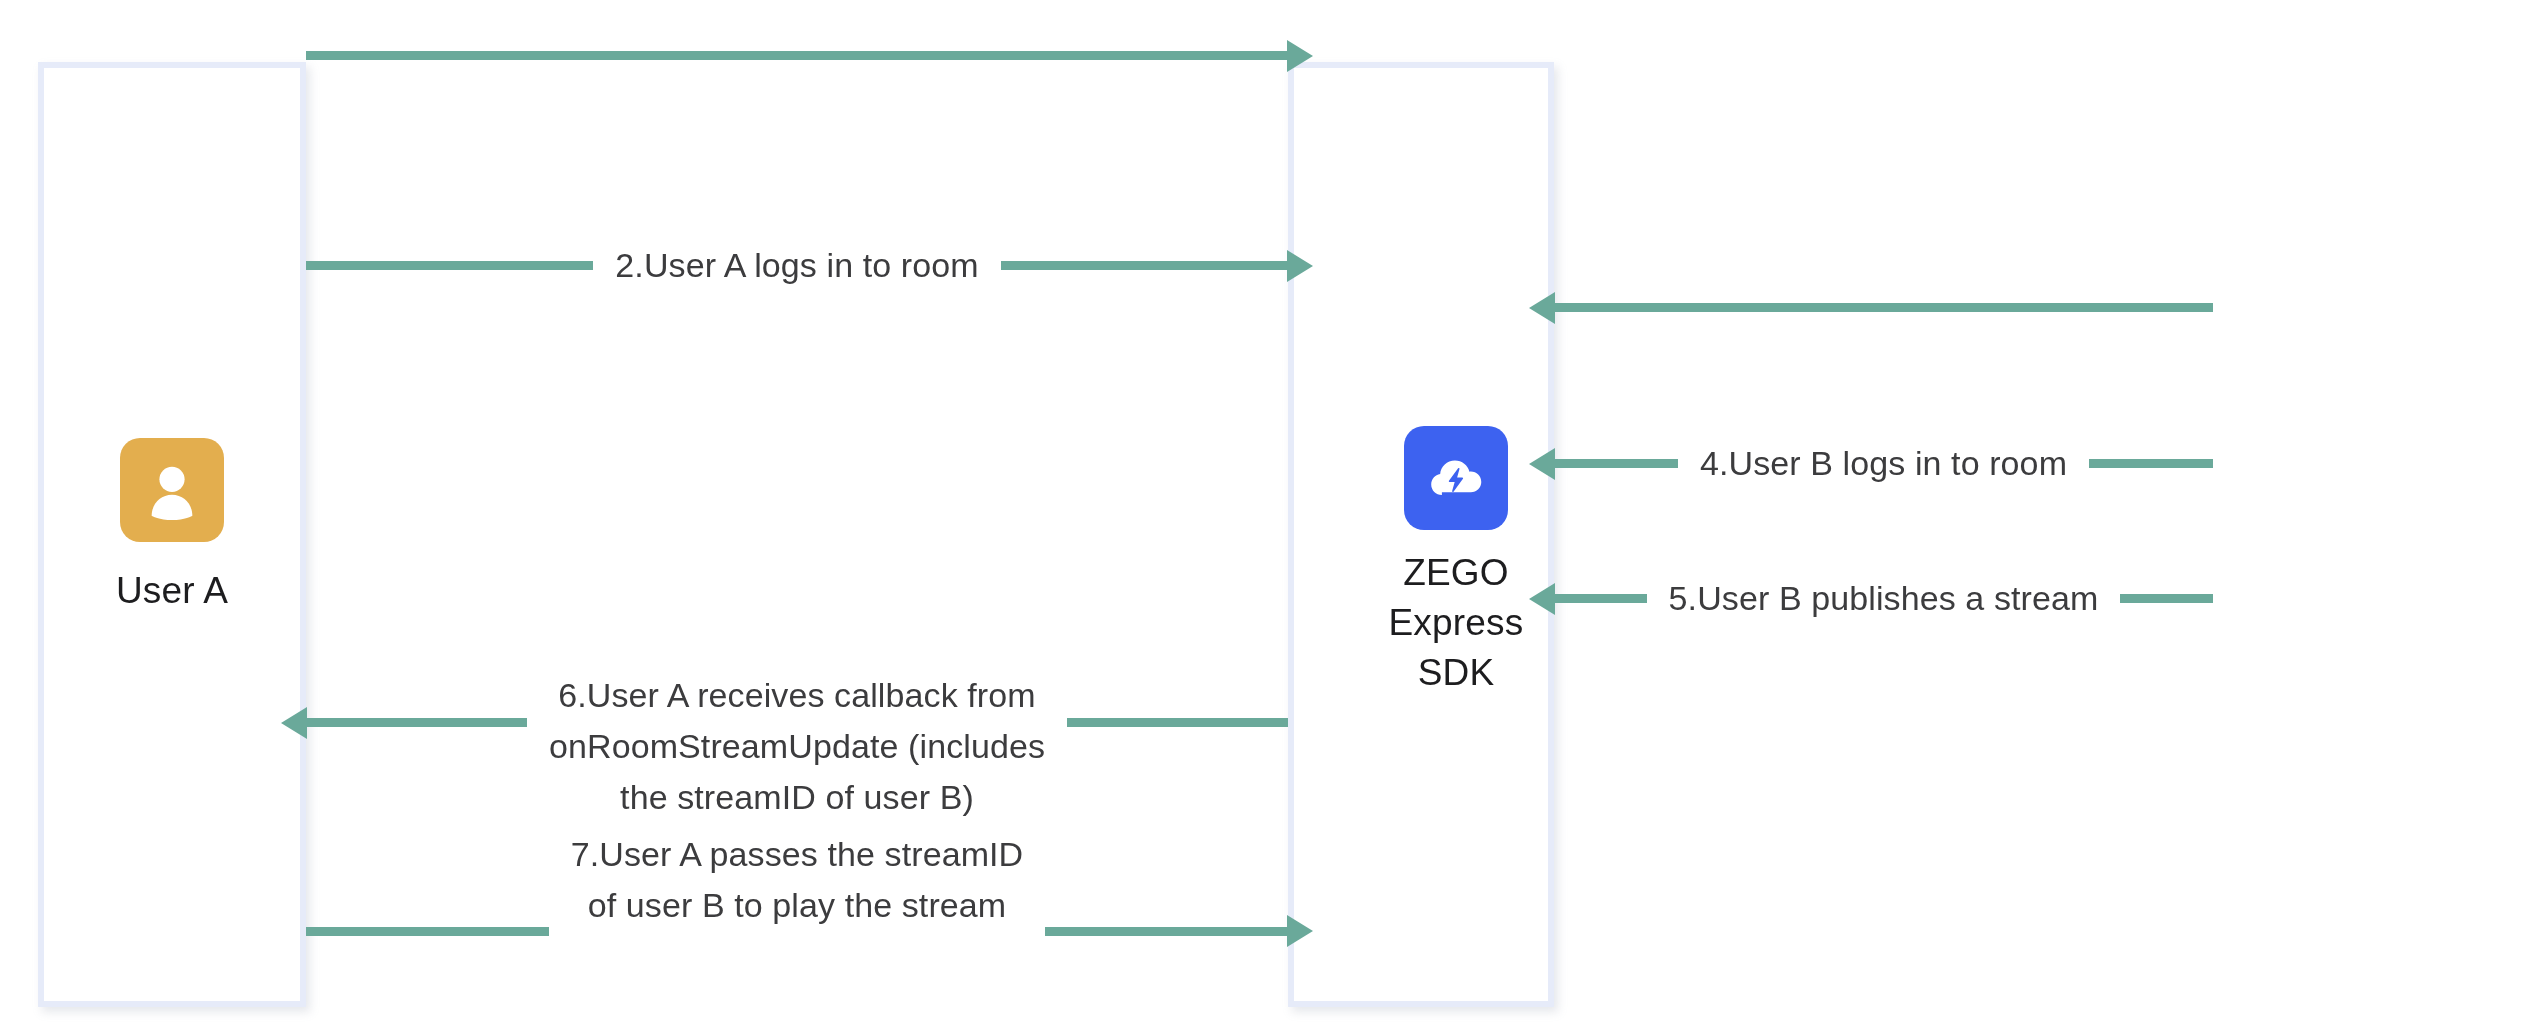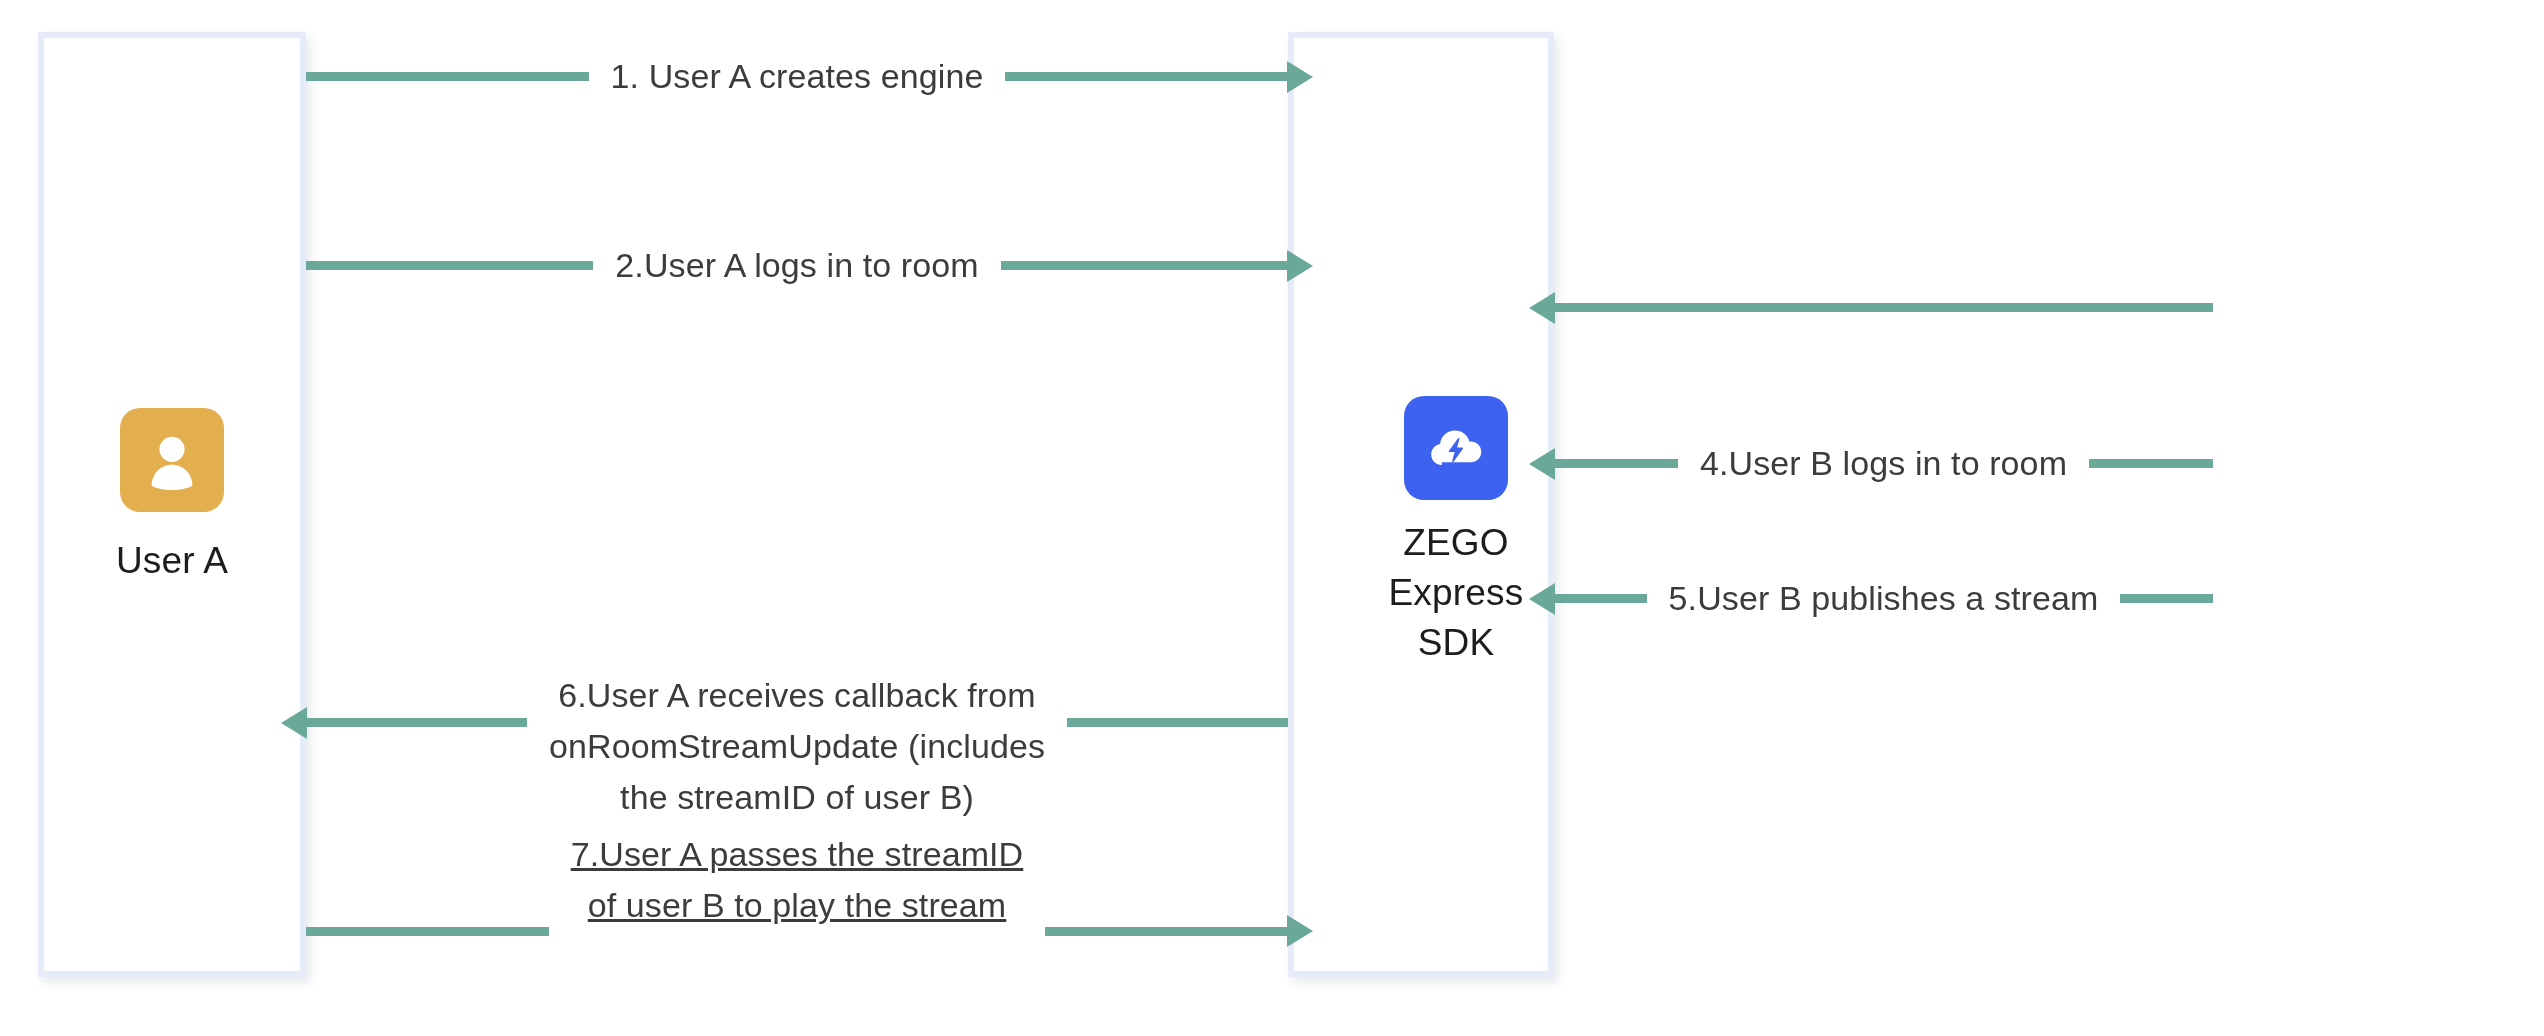--- a/index.html
+++ b/index.html
@@ -19,20 +19,21 @@
     overflow: hidden;
   }
 
   
   .lane {
     position: absolute;
     background: #ffffff;
     border: 6px solid #e6ebf9;
     box-sizing: border-box;
     box-shadow: 4px 5px 9px rgba(140,148,170,0.22);
+    margin-top: 30px;
   }
   #lane-a   { left: 38px;   top: 32px; width: 268px; height: 945px; }
   #lane-sdk { left: 1288px; top: 32px; width: 266px; height: 945px; }
   #lane-b   { left: 2213px; top: 32px; width: 272px; height: 945px; }
 
   
   .actor {
     position: absolute;
     display: flex;
     flex-direction: column;
@@ -111,21 +112,21 @@
     text-align: center;
     white-space: pre-line;
     padding: 0 22px;
     background: #ffffff;
     position: relative;
     z-index: 2;
     letter-spacing: 0.1px;
   }
   
   .label-shift-down { transform: translateY(24px); text-align: center; }
-  .label-shift-up   { transform: translateY(-51px); text-decoration: underline; }
+  .label-shift-up   { transform: translateY(-51px); }
 
   
   #arrow-1 { left: 306px;  top: 51px;  width: 982px; }
   #arrow-2 { left: 306px;  top: 240px; width: 982px; }
   #arrow-3 { left: 1554px; top: 303px; width: 659px; }
   #arrow-4 { left: 1554px; top: 438px; width: 659px; }
   #arrow-5 { left: 1554px; top: 573px; width: 659px; }
   #arrow-6 { left: 306px;  top: 646px; width: 982px; }
   #arrow-7 { left: 306px;  top: 880px; width: 982px; }
 </style>
@@ -159,21 +160,20 @@
       </div>
       <div class="actor-label">ZEGO
 Express
 SDK</div>
     </div>
   </div>
 
 
   <div class="arrow-row" id="arrow-1">
     <div class="arrow-seg grow"></div>
-    <div class="arrow-label">1. User A creates engine</div>
     <div class="arrow-seg grow head-right"></div>
   </div>
 
   <div class="arrow-row" id="arrow-2">
     <div class="arrow-seg grow"></div>
     <div class="arrow-label">2.User A logs in to room</div>
     <div class="arrow-seg grow head-right"></div>
   </div>
 
   <div class="arrow-row" id="arrow-3">

